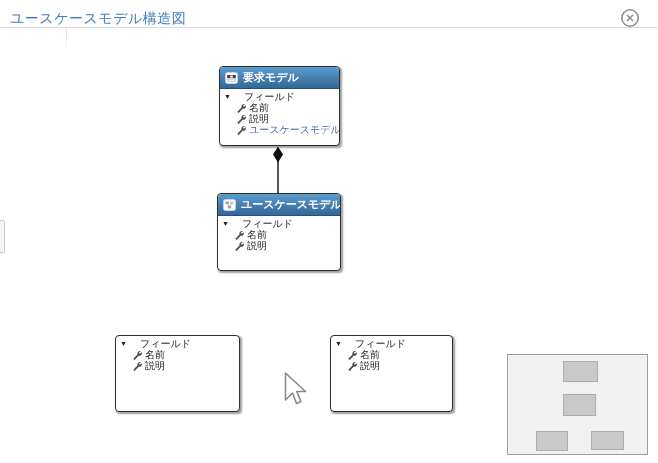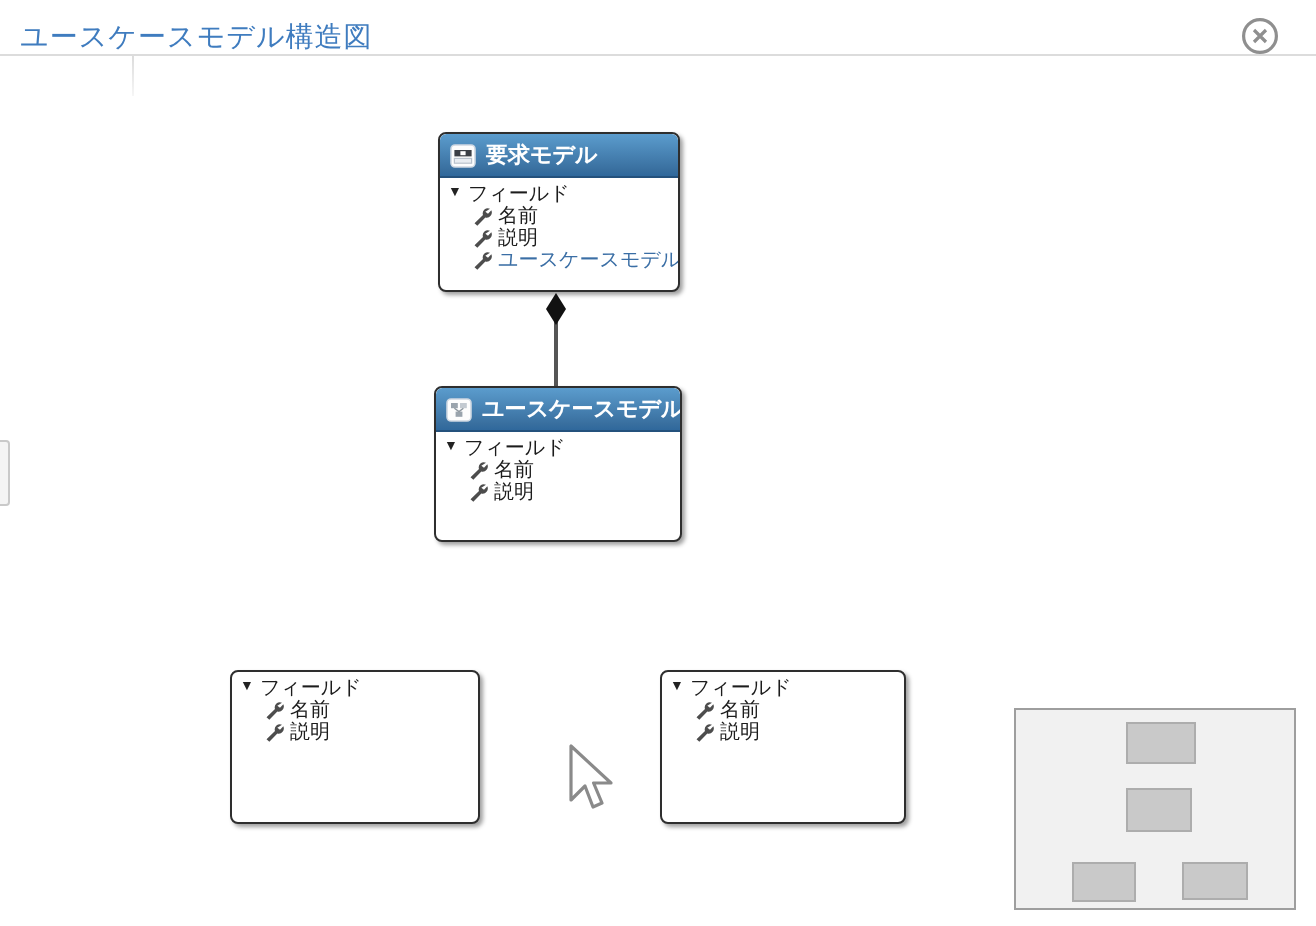--- a/index.html
+++ b/index.html
@@ -22,21 +22,21 @@
 
   
   .node { position:absolute; background:#fff; border:1px solid #2e2e2e; border-radius:4px;
           box-shadow:1.5px 1.5px 2px rgba(0,0,0,0.38); overflow:hidden; }
   .node-header { height:22px; display:flex; align-items:center; gap:5px; padding:0 5px;
                  background:linear-gradient(#5b9ccd,#396f9f 85%, #2f689c);
                  border-bottom:1px solid #24517c; border-radius:3px 3px 0 0; }
   .node-title { color:#ffffff; font-size:11px; font-weight:bold; white-space:nowrap; }
   .node-body { padding:2px 3px; }
   .row { display:flex; align-items:center; height:11px; font-size:10px; color:#1c1c1c; white-space:nowrap; }
-  .row.group { padding-left:1px; gap:3px; }
+  .row.group { padding-left:1px; gap:13px; }
   .row.field { padding-left:13px; gap:3px; }
   .tri { font-size:7px; color:#222; line-height:7px; }
   .link-text { color:#3a6ea5; }
   .hicon, .wicon { display:inline-flex; flex:0 0 auto; }
 
   
   .conn-line { position:absolute; left:277px; top:158px; width:2px; height:36px; background:#555; }
   .conn-diamond { position:absolute; left:272px; top:146px; }
 
   

